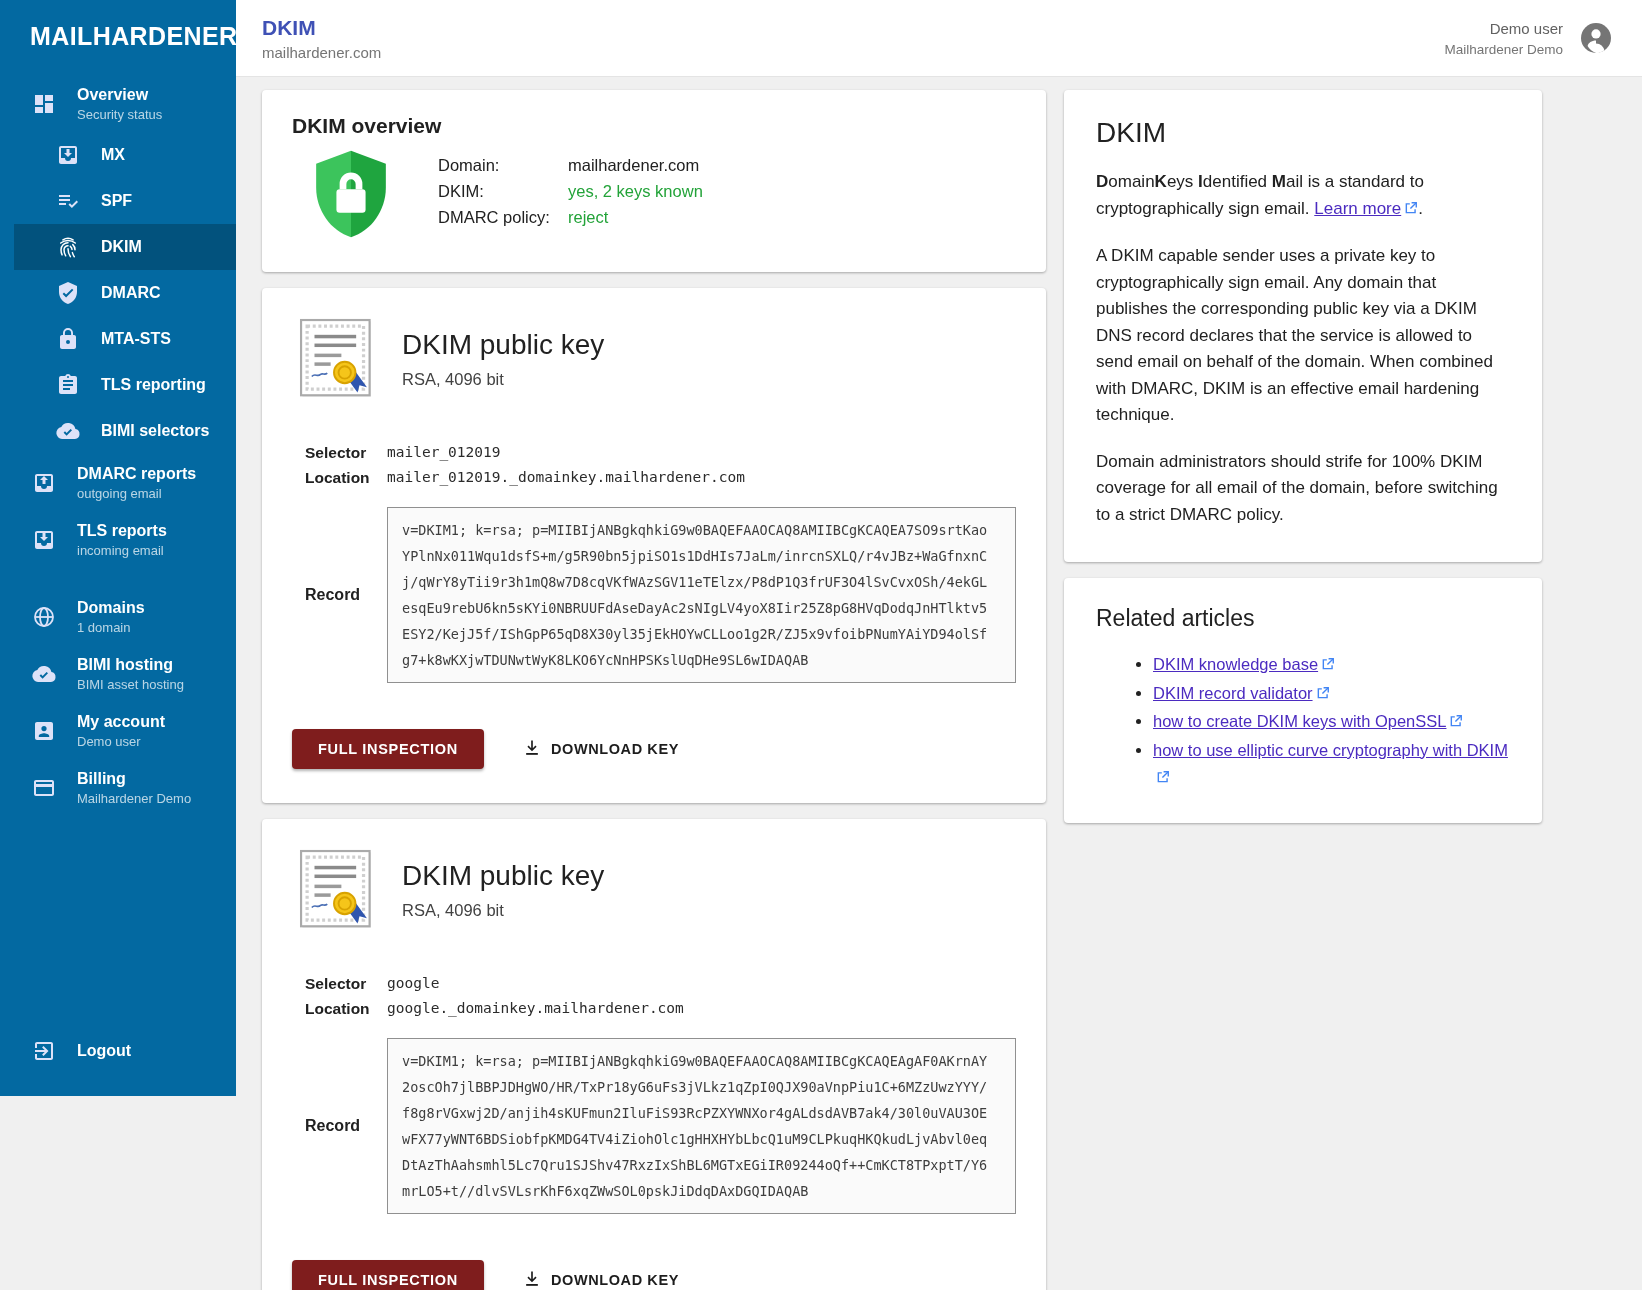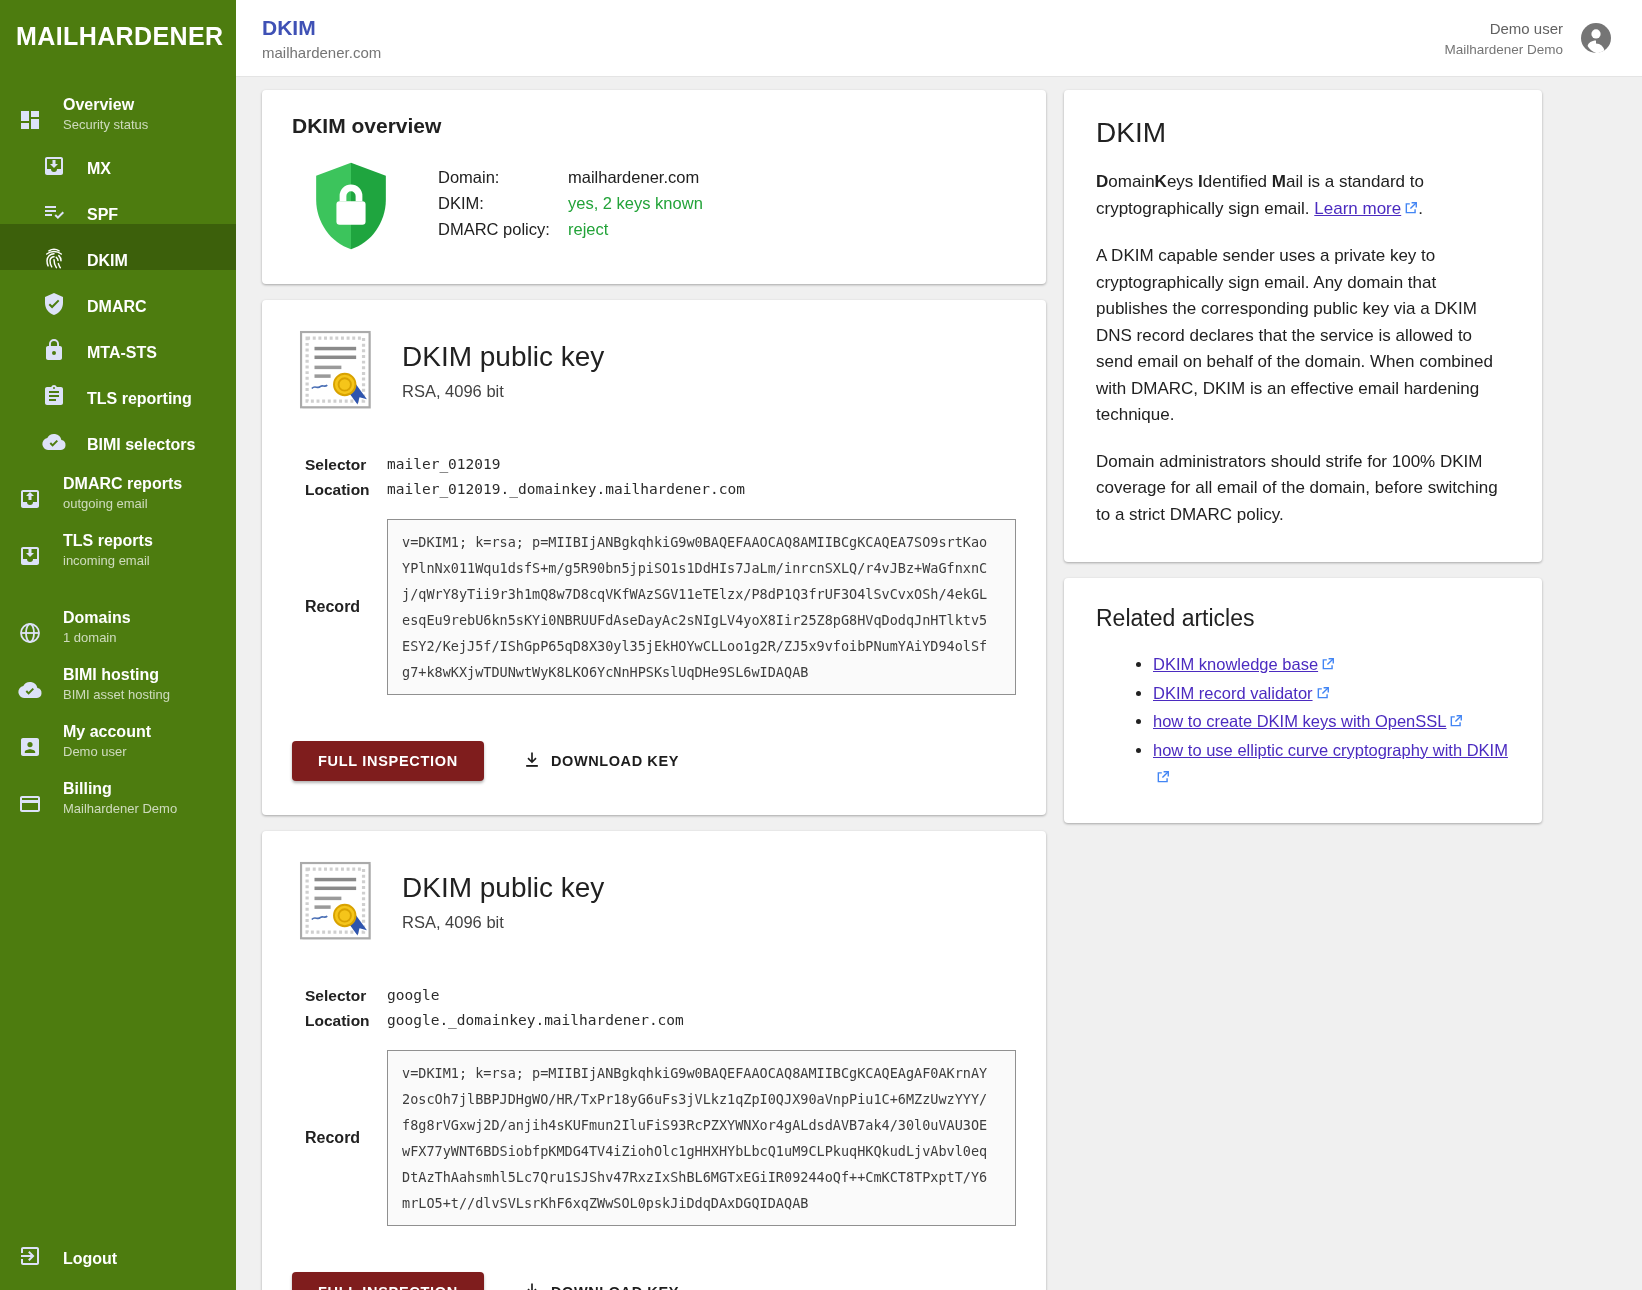--- a/index.html
+++ b/index.html
@@ -4,26 +4,26 @@
 <style>
   * { box-sizing: border-box; }
   html,body { margin:0; padding:0; }
   body {
     width:1642px; height:1290px; overflow:hidden;
     font-family:"Liberation Sans", sans-serif;
     background:#f0f0f0; color:#212121;
   }
   
   .sidebar {
-    position:fixed; left:0; top:0; width:236px; height:1290px;
-    background:#4d7c0f; color:#fff; display:flex; flex-direction:column;
+    position:fixed; left:0; top:0; width:236px; height:1096px;
+    background:#0369a1; color:#fff; display:flex; flex-direction:column;padding-left:14px;
   }
   .brand { font-size:25px; font-weight:700; letter-spacing:.4px; padding:22px 16px 24px 16px; }
   .nav { display:flex; flex-direction:column; }
-  .nav-item { display:flex; align-items:flex-end; min-height:46px; padding-left:18px; cursor:pointer; }
+  .nav-item { display:flex; align-items:center; min-height:46px; padding-left:18px; cursor:pointer; }
   .nav-item.child { padding-left:42px; }
   .nav-item.double { min-height:57px; }
   .nav-item.active { background:rgba(0,0,0,.22); }
   .nav-icon { width:24px; height:24px; flex:none; margin-right:21px; color:#dde2f8; }
   .nav-item.active .nav-icon { color:#ffffff; }
   .nav-texts { display:flex; flex-direction:column; }
   .nav-label { font-size:16px; font-weight:700; }
   .nav-sub { font-size:13px; color:rgba(255,255,255,.72); margin-top:3px; }
   .nav-gap { height:20px; }
   .logout-item { margin-top:auto; margin-bottom:22px; }
@@ -44,21 +44,21 @@
   .content { display:flex; gap:18px; padding:13px 0 0 26px; align-items:flex-start; }
   .col-main { width:784px; display:flex; flex-direction:column; gap:16px; }
   .col-side { width:478px; display:flex; flex-direction:column; gap:16px; }
   .card {
     background:#fff; border-radius:4px;
     box-shadow:0 1px 3px rgba(0,0,0,.2), 0 1px 2px rgba(0,0,0,.12);
   }
   
   .ov-card { padding:24px 30px 28px 30px; }
   .ov-title { font-size:21px; font-weight:700; }
-  .ov-body { display:flex; margin-top:22px; padding-left:16px; }
+  .ov-body { display:flex; margin-top:10px; padding-left:16px; }
   .shield { width:86px; height:96px; margin-right:44px; flex:none; }
   .ov-rows { font-size:16.5px; line-height:26px; padding-top:4px; }
   .ov-row { display:flex; }
   .ov-label { width:130px; }
   .ov-value.good { color:#23a339; }
   
   .key-card { padding:28px 30px 34px 30px; }
   .key-head { display:flex; align-items:center; }
   .cert-icon { width:88px; height:86px; margin-right:22px; flex:none; }
   .key-title { font-size:28px; font-weight:400; }

